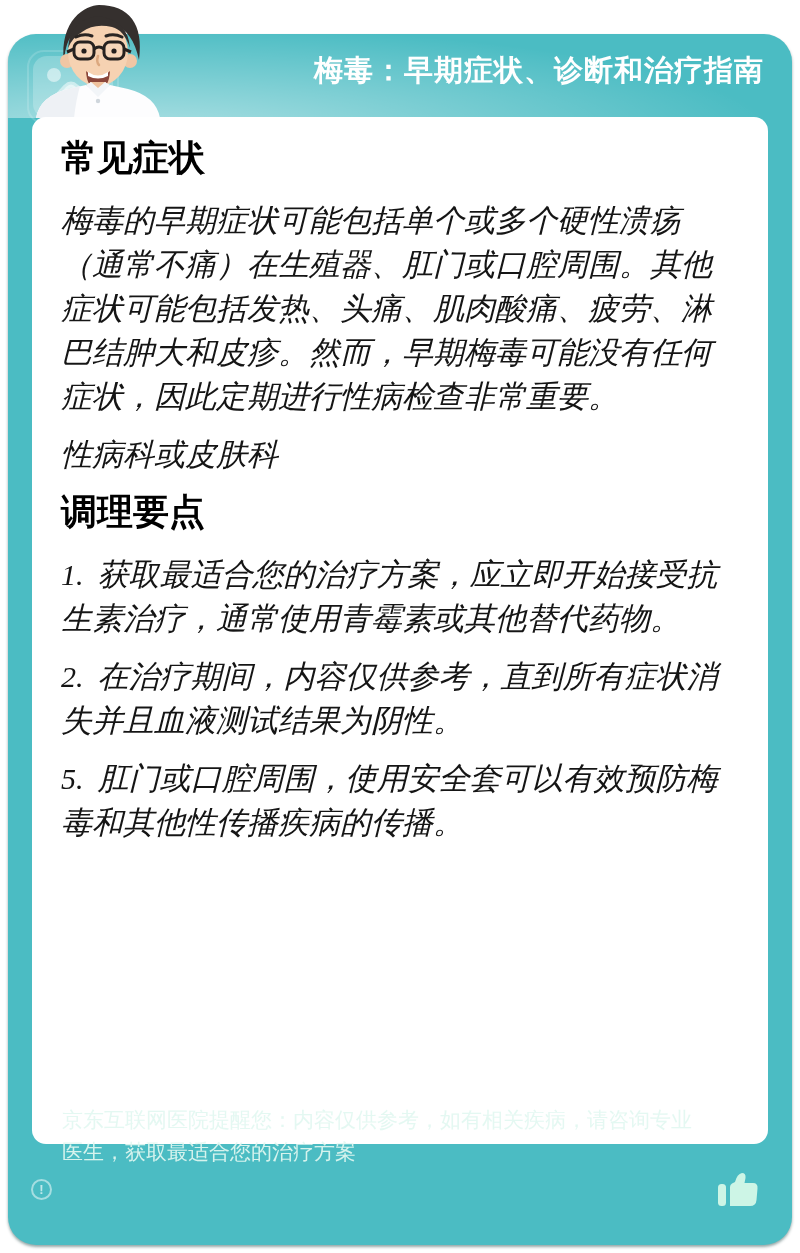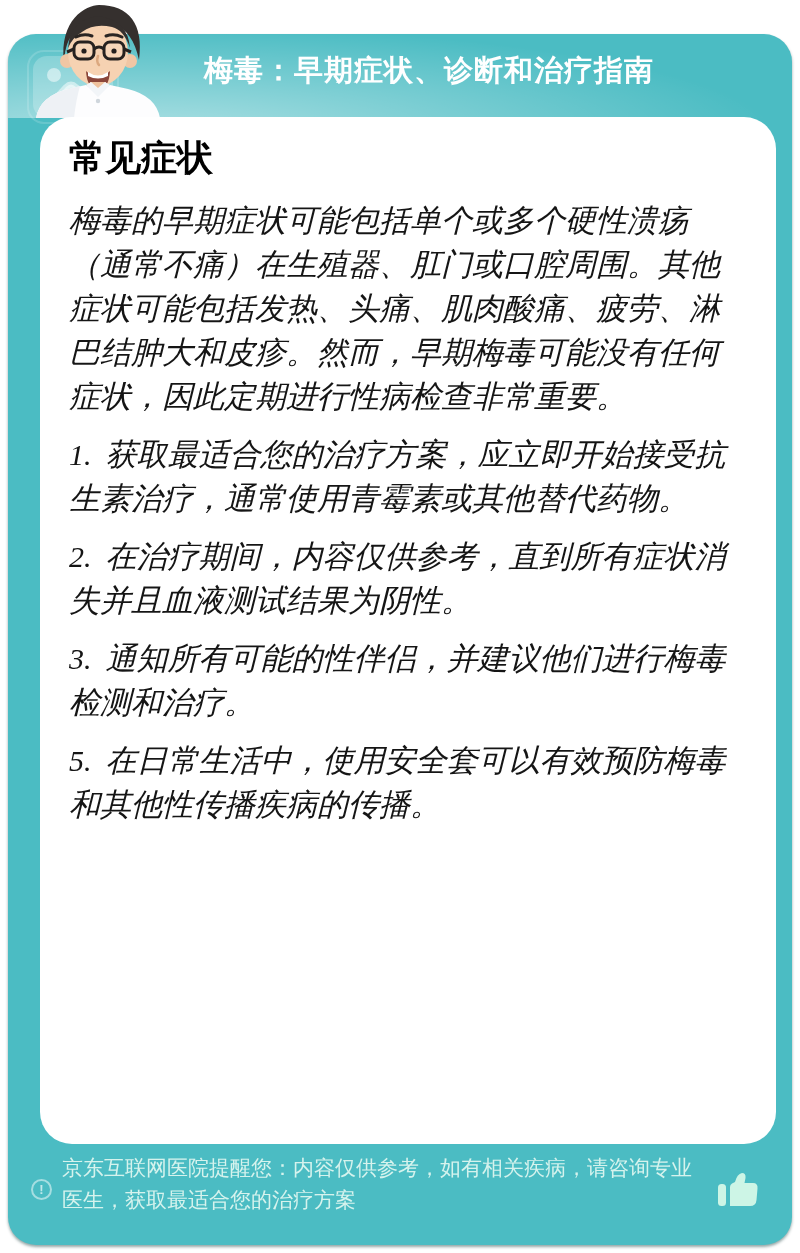--- a/index.html
+++ b/index.html
@@ -31,27 +31,27 @@
     position:absolute; left:33px; top:56px; width:80px; height:62px;
     background:rgba(255,255,255,0.22); border-radius:14px; overflow:hidden;
   }
   .img-icon svg { display:block; }
   
   .avatar { position:absolute; left:36px; top:0; width:150px; height:118px; }
   
   .title {
     position:absolute; left:204px; top:53px; width:560px;
     color:#ffffff; font-size:29px; line-height:34px; font-weight:700;
-    letter-spacing:1px; white-space:nowrap;
+    letter-spacing:1px; white-space:nowrap;text-align:right;
   }
   
   .card {
     position:absolute; left:32px; top:117px; width:736px; height:1027px;
-    background:#ffffff; border-radius:32px;
-    padding:12px 29px 0 29px; overflow:hidden;margin-left:8px;
+    background:#ffffff; border-radius:14px;
+    padding:12px 29px 0 29px; overflow:hidden;
   }
   .card h2 {
     font-size:36px; line-height:42px; font-weight:700; color:#000000;
     margin:8px 0 20px 0;
   }
   .card p {
     font-size:31px; line-height:44px; color:#151515;
     margin:14px 0;
     font-style:italic;
   }
@@ -60,21 +60,21 @@
     font-size:30px; margin-right:14px;
   }
   
   .footer-alert {
     position:absolute; left:31px; top:1179px; width:21px; height:21px;
     border:2px solid rgba(255,255,255,0.5); border-radius:50%;
     color:rgba(255,255,255,0.65); font-size:13px; line-height:17px;
     text-align:center; font-weight:700;
   }
   .footer-text {
-    position:absolute; left:62px; top:1152px; width:648px;
+    position:absolute; left:62px; top:1104px; width:648px;
     color:rgba(226,247,241,0.92); font-size:21px; line-height:32px;
   }
   .thumb {
     position:absolute; left:716px; top:1170px; width:44px; height:40px;
     cursor:pointer; background:none; border:none;
   }
 </style>
 </head>
 <body>
 
@@ -125,26 +125,27 @@
   <path d="M50,85 L62,97 L74,85 L69,82 L62,88 L55,82 Z" fill="#f2f5f8"></path>
   <circle cx="62" cy="101" r="2.2" fill="#cfd6dc"></circle>
 </svg>
 
 <div class="title">梅毒：早期症状、诊断和治疗指南</div>
 
 <div class="card">
   <h2>常见症状</h2>
   <p>梅毒的早期症状可能包括单个或多个硬性溃疡（通常不痛）在生殖器、肛门或口腔周围。其他症状可能包括发热、头痛、肌肉酸痛、疲劳、淋巴结肿大和皮疹。然而，早期梅毒可能没有任何症状，因此定期进行性病检查非常重要。</p>
 
+  <p>性病科或皮肤科</p>
 
+  <h2>调理要点</h2>
 
   <p><span class="num">1.</span><span>获取最适合您的治疗方案，应立即开始接受抗生素治疗，通常使用青霉素或其他替代药物。</span></p>
   <p><span class="num">2.</span><span>在治疗期间，内容仅供参考，直到所有症状消失并且血液测试结果为阴性。</span></p>
-  <p><span class="num">3.</span><span>通知所有可能的性伴侣，并建议他们进行梅毒检测和治疗。</span></p>
-  <p><span class="num">5.</span><span>在日常生活中，使用安全套可以有效预防梅毒和其他性传播疾病的传播。</span></p>
+  <p><span class="num">5.</span><span>肛门或口腔周围，使用安全套可以有效预防梅毒和其他性传播疾病的传播。</span></p>
 </div>
 
 <div class="footer-alert">!</div>
 <div class="footer-text">京东互联网医院提醒您：内容仅供参考，如有相关疾病，请咨询专业医生，获取最适合您的治疗方案</div>
 
 <button class="thumb">
   <svg width="44" height="40" viewBox="0 0 44 40">
     <rect x="2" y="14" width="8" height="22" rx="3.5" fill="#cdf5e6"></rect>
     <path d="M14,36 L14,17 Q14,14.5 16,13.5 L19,12 Q21,4 26,3 Q30,3 29.5,8 L28.5,13 L37,13 Q42,13 41.5,18.5 L40.5,30 Q40,36 34,36 Z" fill="#cdf5e6"></path>
   </svg>

